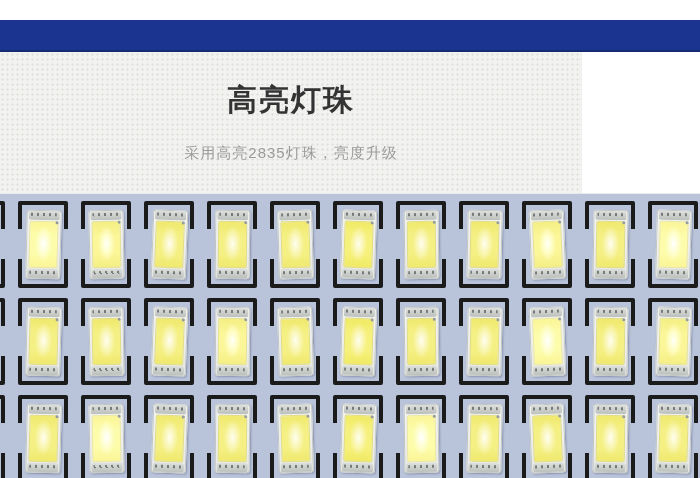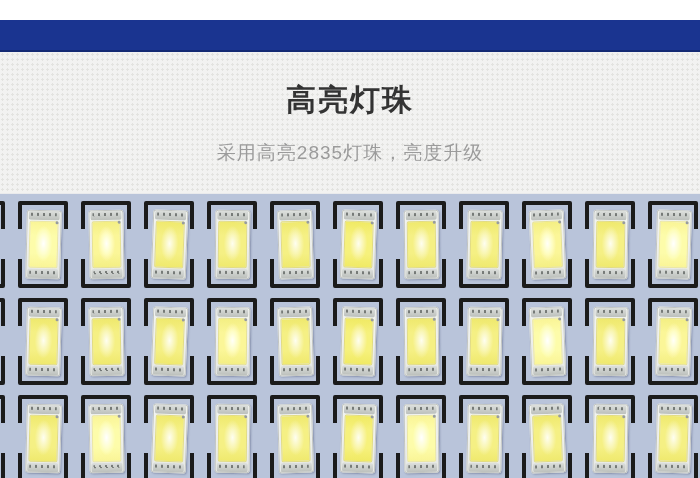--- a/index.html
+++ b/index.html
@@ -6,33 +6,33 @@
   .screen{
     position:relative;width:700px;height:478px;overflow:hidden;background:#ffffff;
     font-family:"Liberation Sans",sans-serif;
   }
   .top-strip{position:absolute;top:0;left:0;width:700px;height:20px;background:#ffffff;}
   .banner{
     position:absolute;top:20px;left:0;width:700px;height:32px;box-sizing:border-box;
     background:var(--banner);border-bottom:2px solid var(--banner-edge);
   }
   .headline{
-    position:absolute;top:52px;left:0;width:700px;height:141px;box-sizing:border-box;
+    position:absolute;top:52px;left:0;width:582px;height:141px;box-sizing:border-box;
     background-color:var(--section-bg);
     background-image:radial-gradient(var(--section-dot) 1px, rgba(0,0,0,0) 1.3px);
     background-size:5px 5px;
     display:flex;flex-direction:column;justify-content:center;
     text-align:center;
   }
   .title{
     margin:0;font-size:30px;line-height:34px;font-weight:600;
     letter-spacing:2px;color:var(--title);
   }
   .subtitle{
-    margin:26px 0 0 0;font-size:19px;line-height:20px;font-weight:400;
+    margin:26px 0 0 0;font-size:15px;line-height:20px;font-weight:400;
     letter-spacing:1px;color:var(--subtitle);
   }
   .photo{
     position:absolute;top:193px;left:0;width:700px;height:285px;overflow:hidden;
     background:var(--pcb);
     border-top:1px solid #e9eaec;box-sizing:content-box;
   }
   
   .cell{
     position:absolute;width:50px;height:87px;box-sizing:border-box;

